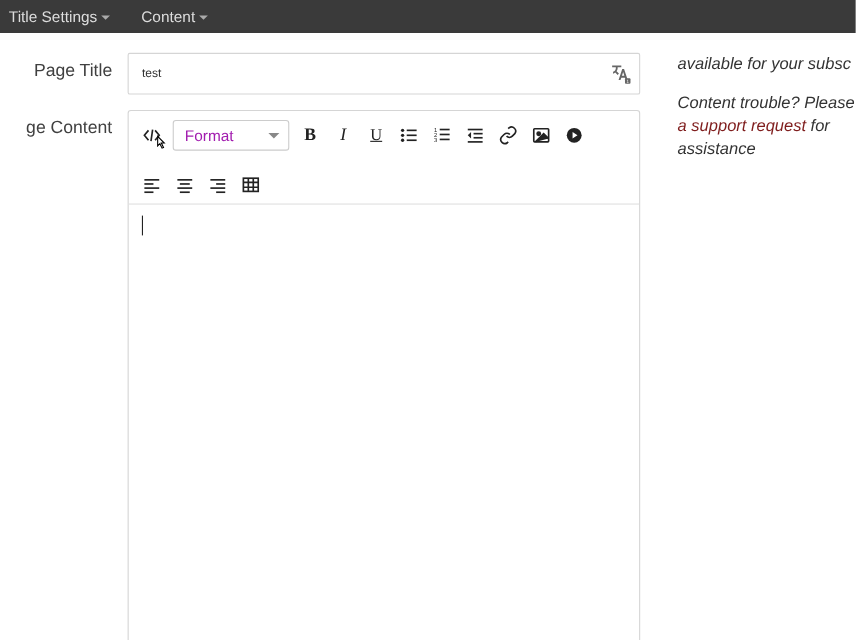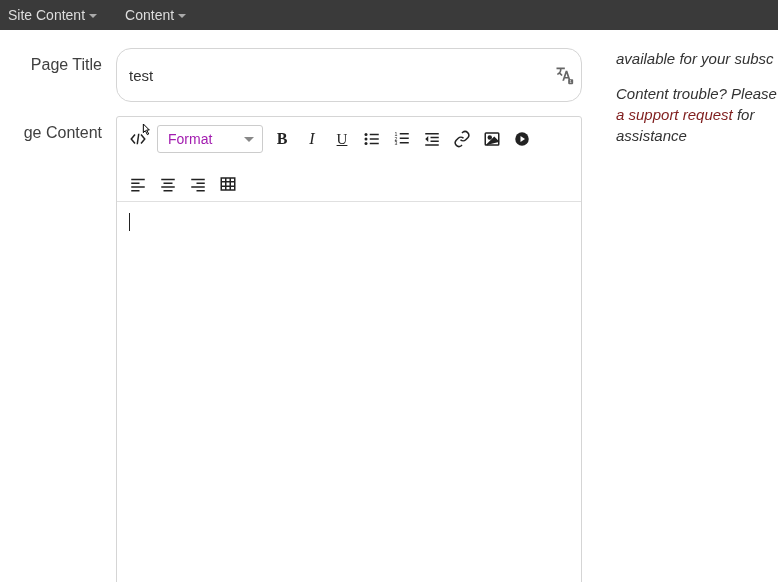--- a/index.html
+++ b/index.html
@@ -72,25 +72,25 @@
       padding-top: 8px;
       flex-shrink: 0;
     }
     .title-input-wrap {
       flex: 1;
       position: relative;
       max-width: 466px;
     }
     .title-input {
       width: 100%;
-      height: 54px;
+      height: 38px;
       border: 1px solid #d5d5d5;
-      border-radius: 15px;
+      border-radius: 2px;
       padding: 0 40px 0 12px;
-      font-size: 15px;
+      font-size: 11px;
       color: #333;
     }
     .translate-icon {
       position: absolute;
       right: 8px;
       top: 50%;
       transform: translateY(-50%);
       width: 20px;
       height: 20px;
       color: #666;
@@ -166,21 +166,21 @@
       width: 16px;
       height: 16px;
       pointer-events: none;
     }
   </style>
 </head>
 <body>
 
 <div class="topbar">
   <div class="topbar-item">
-    <span>Site Content</span>
+    <span>Title Settings</span>
     <span class="chevron-down"></span>
   </div>
   <div class="topbar-item">
     <span>Content</span>
     <span class="chevron-down"></span>
   </div>
 </div>
 
 <div class="main">
   <div class="form-col">

